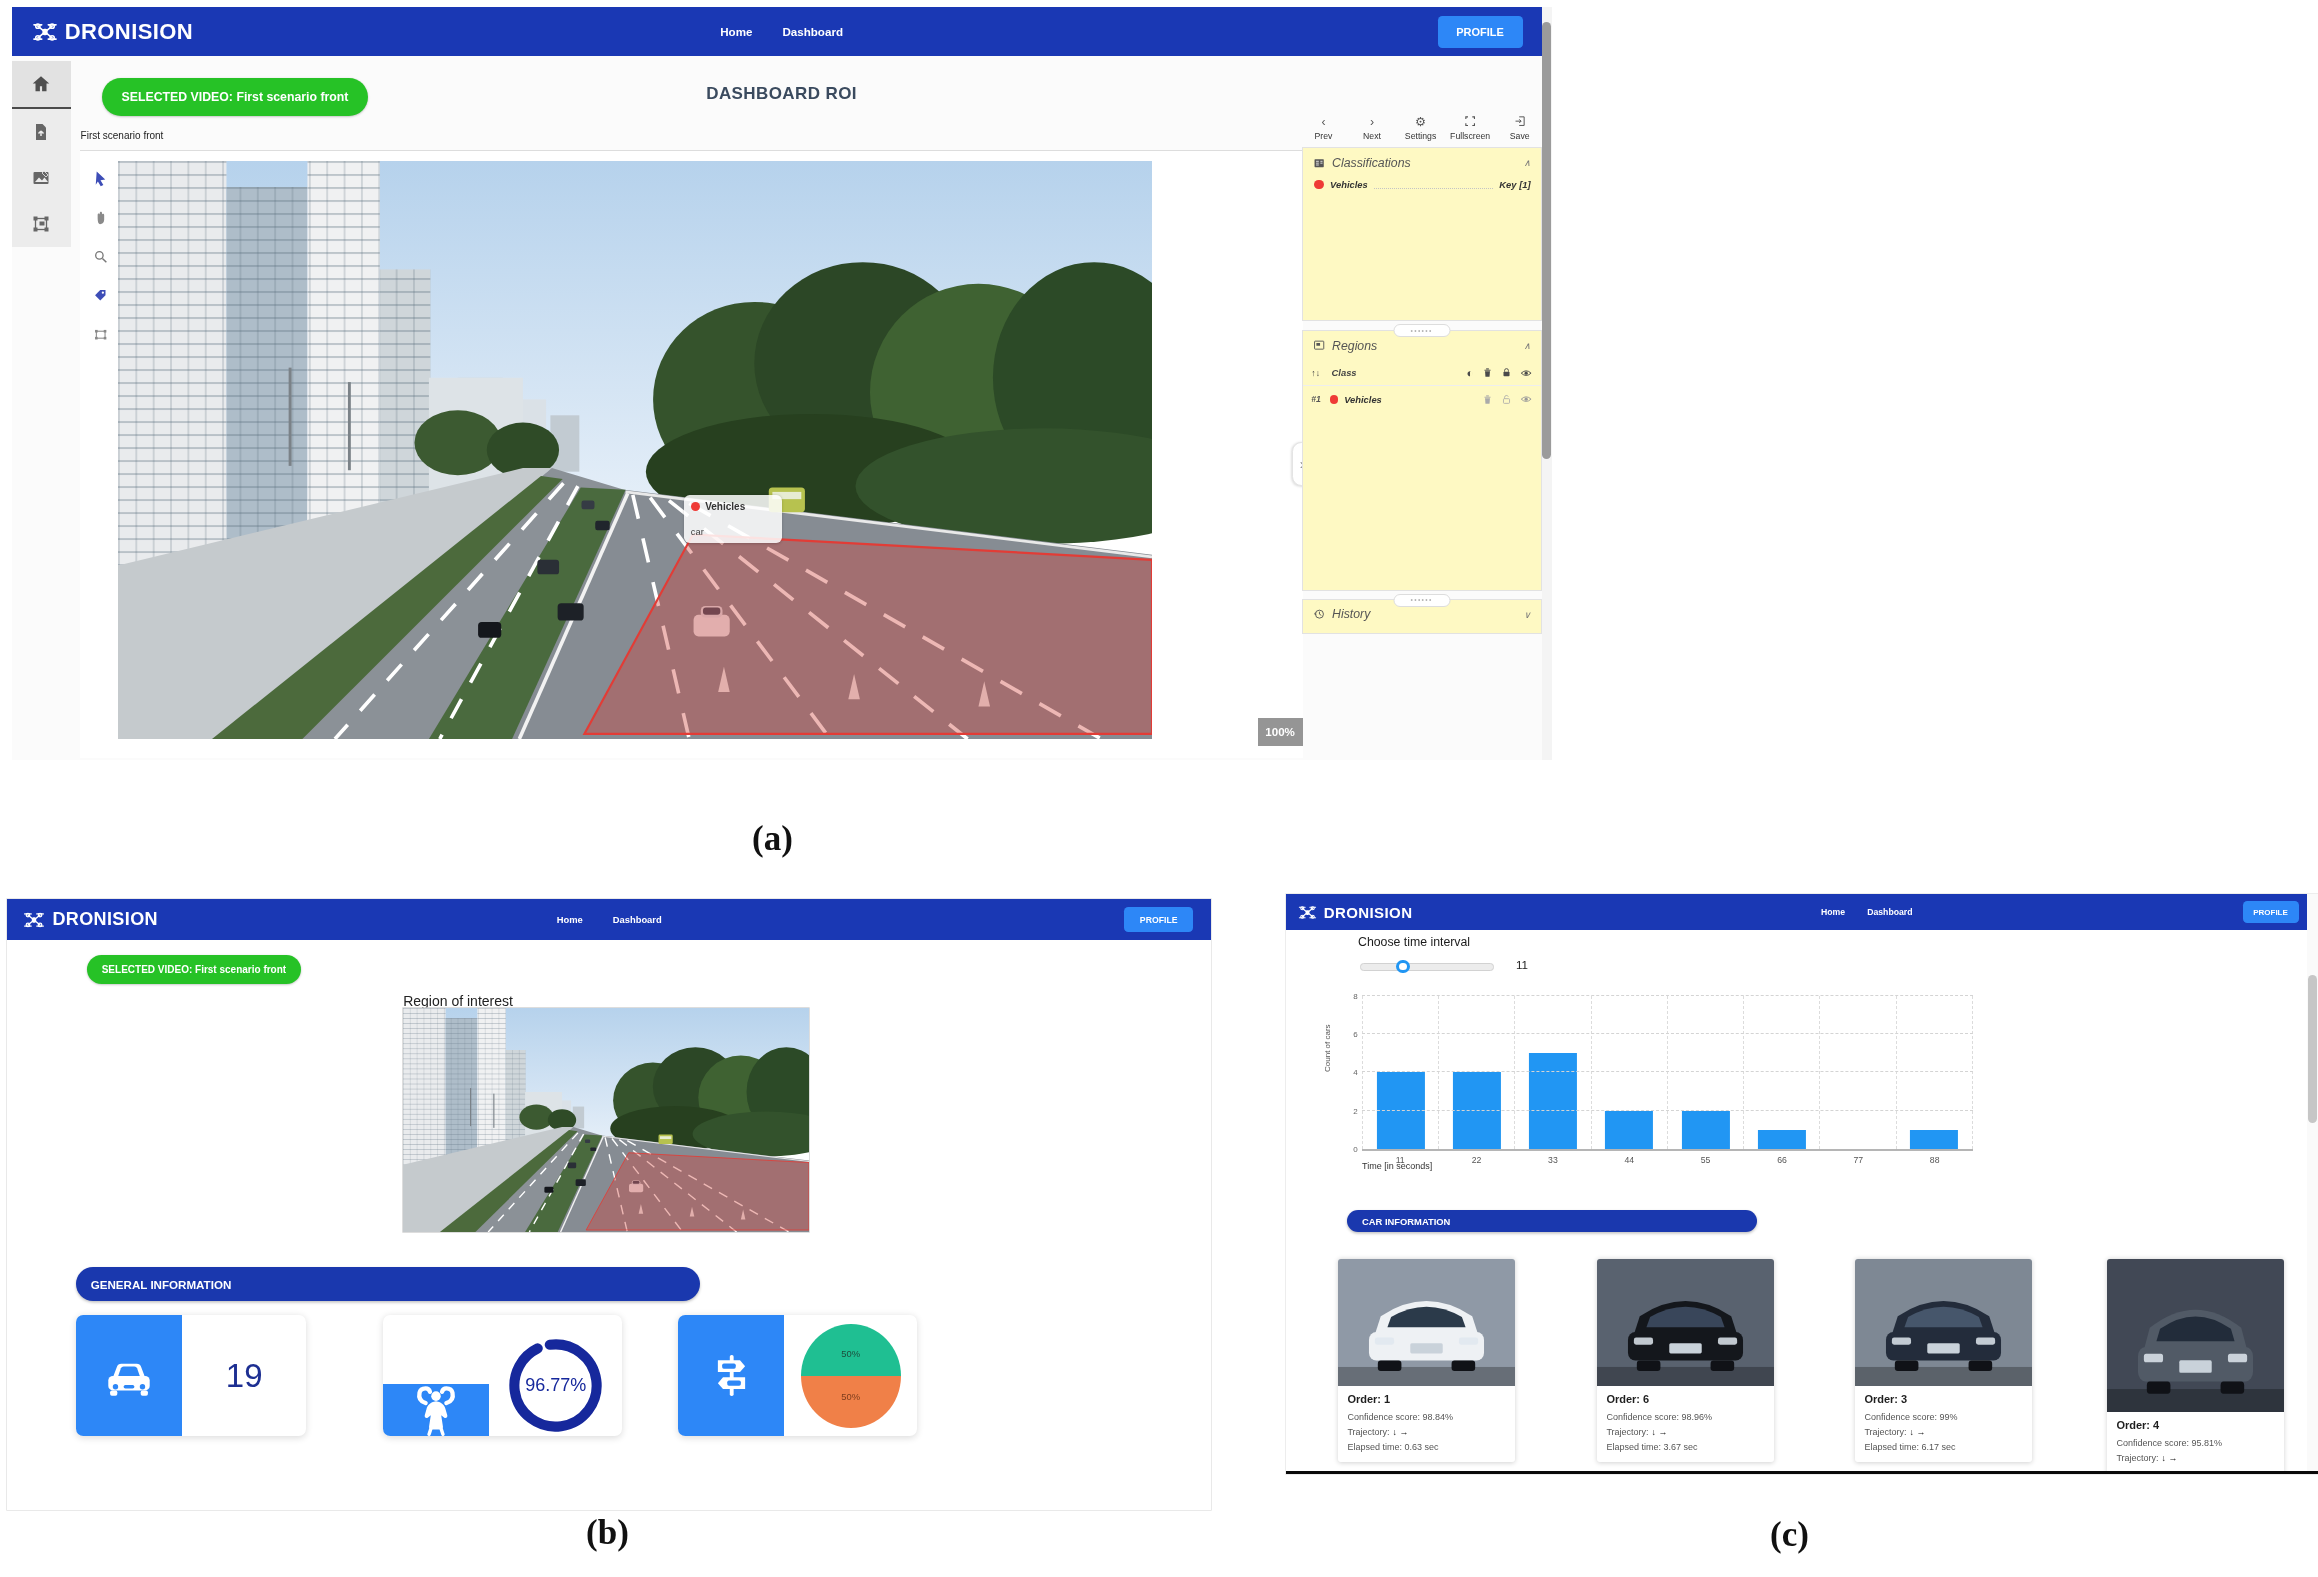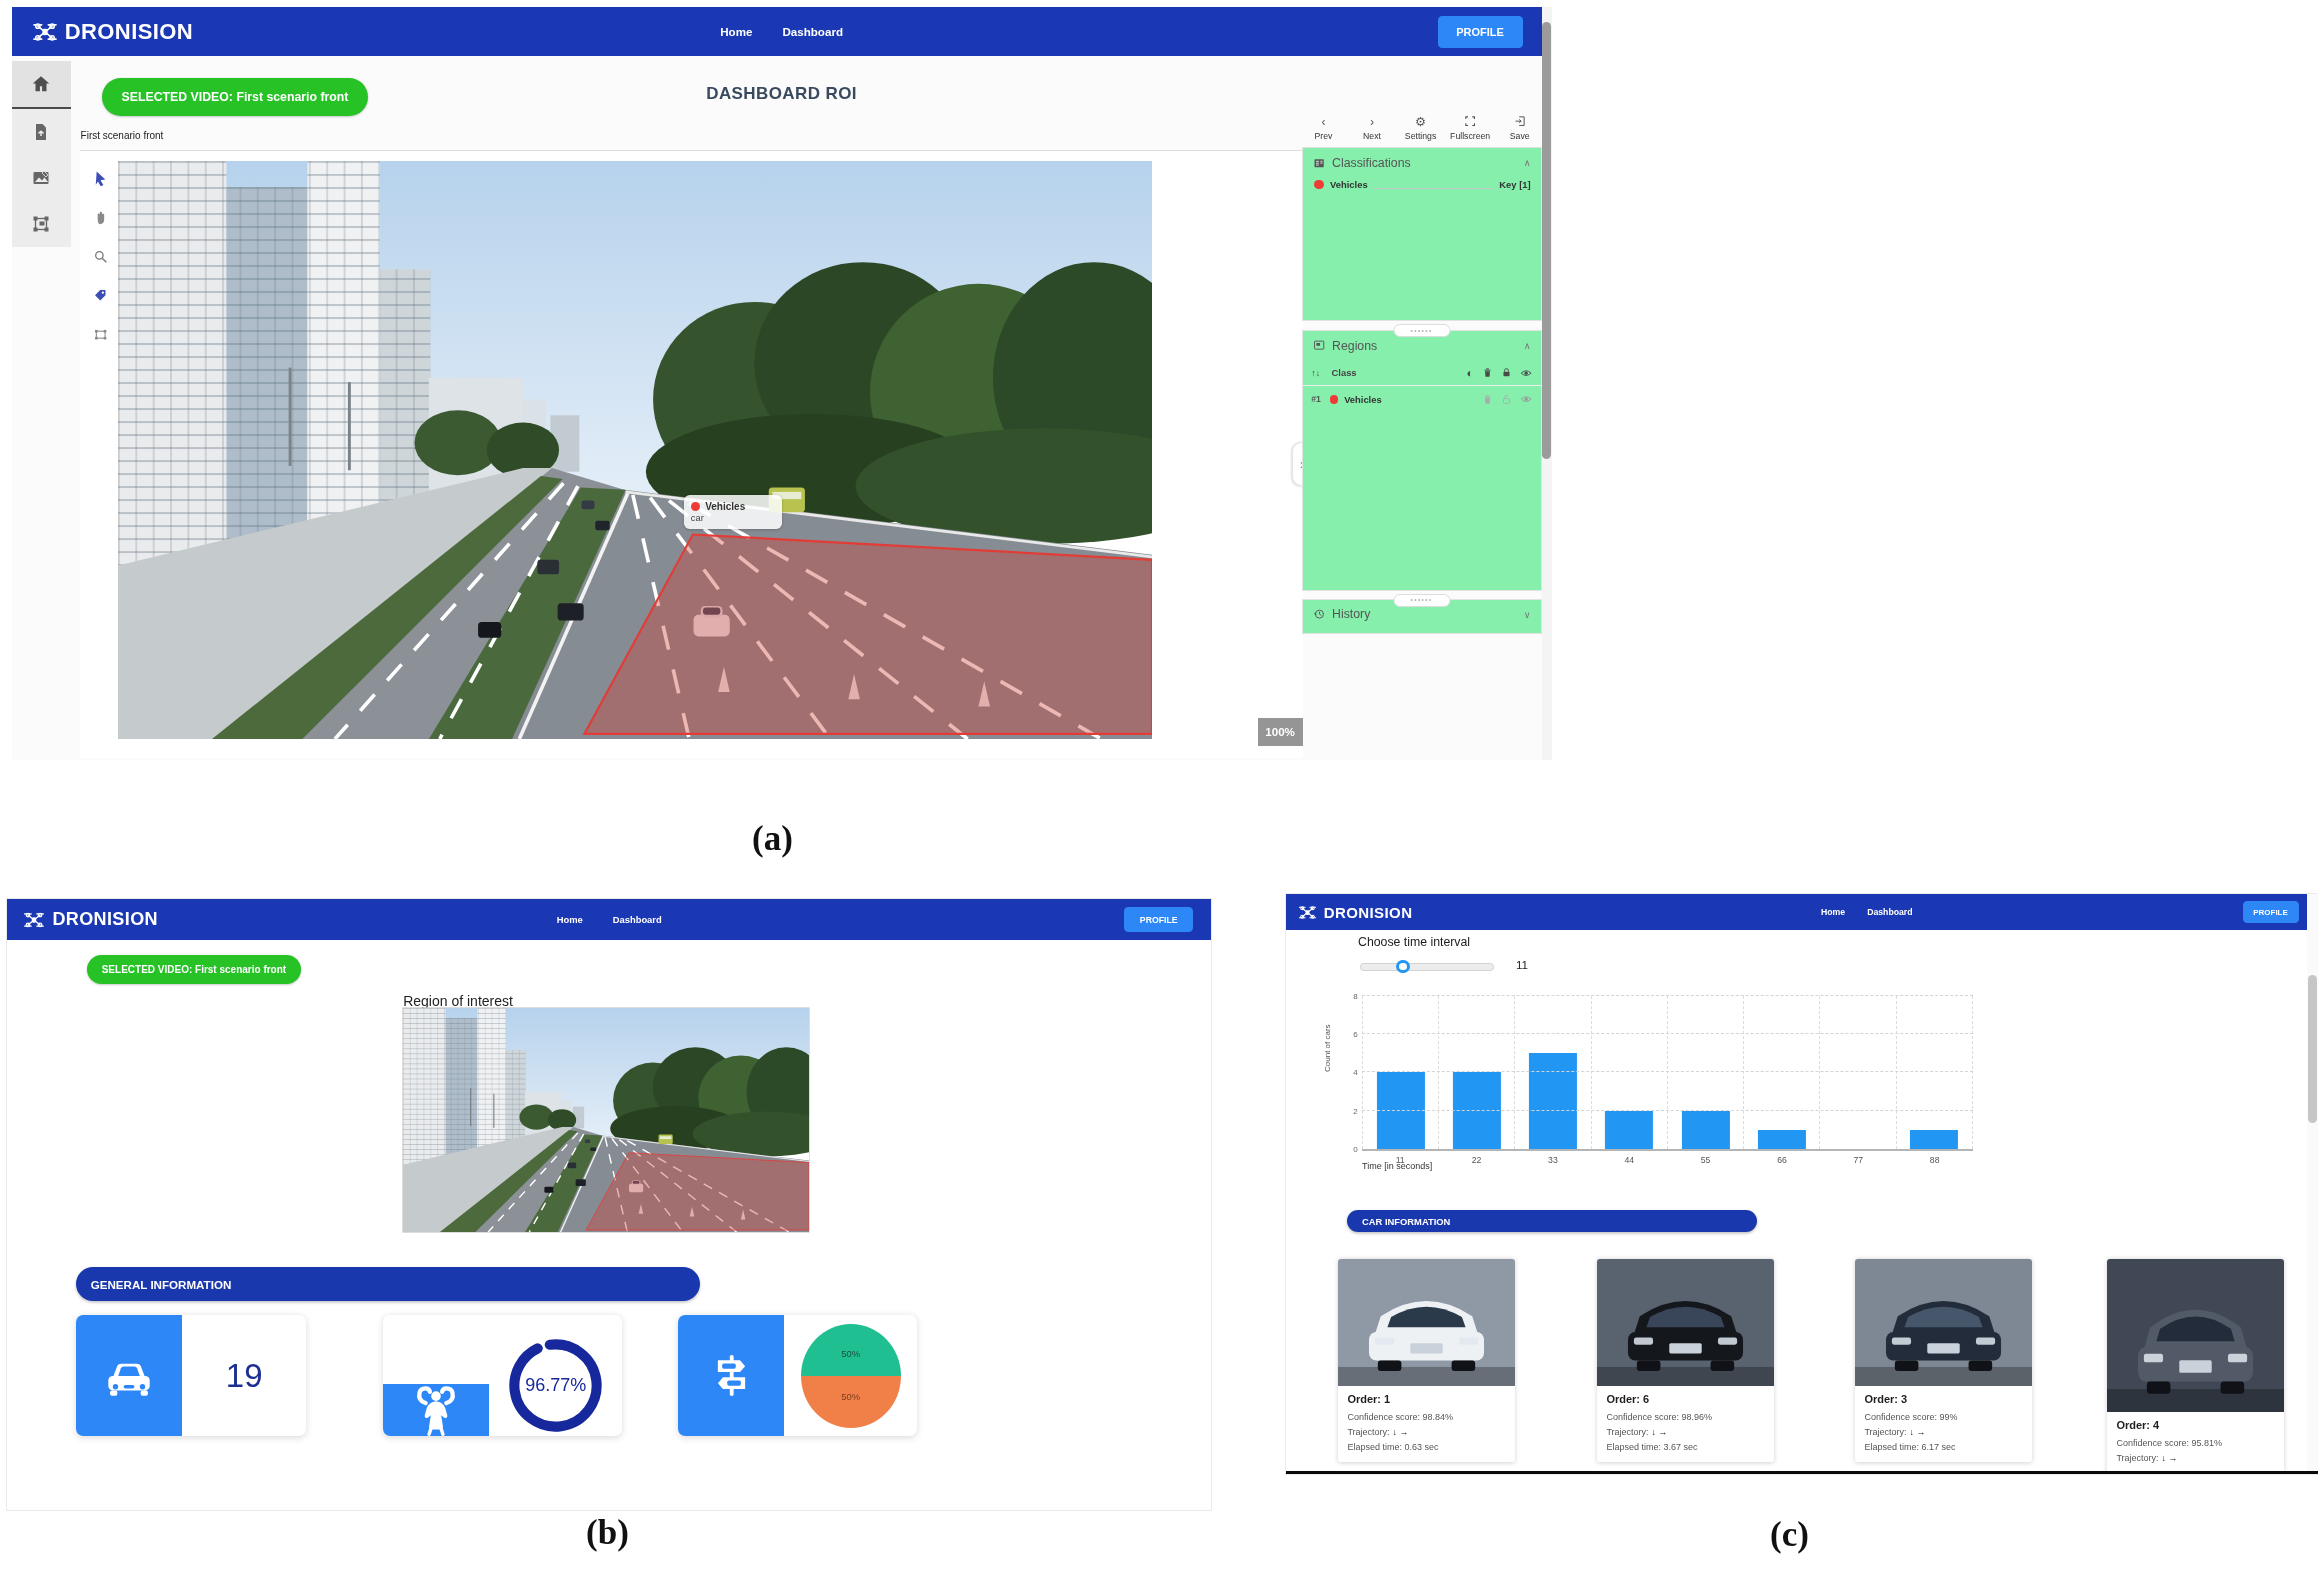--- a/index.html
+++ b/index.html
@@ -29,29 +29,29 @@
   .side-divider{height:2.2px;background:#4a4a4a;margin:0;}
   #badge-a{left:90px;top:71px;height:38px;padding:0 20px;font-size:12.3px;}
   #title-a{top:77px;font-size:17px;}
   #video-label-a{left:69px;top:123px;font-size:10px;color:#222;}
   #workspace-a{left:68px;top:143px;width:1223px;height:607px;background:#fff;border-top:0.7px solid #ddd;}
   .tool-col{position:absolute;left:5.8px;top:16px;width:30px;display:flex;flex-direction:column;gap:16px;align-items:center;}
   .tool-btn{width:23px;height:23px;display:flex;align-items:center;justify-content:center;cursor:pointer;}
   #photo-a{position:absolute;left:38px;top:10px;width:1034px;height:578px;cursor:crosshair;}
   #tooltip-a{position:absolute;left:604px;top:344px;width:84px;background:rgba(255,255,255,.85);border-radius:5.8px;padding:5.8px 7.2px;box-shadow:0 0.7px 2.9px rgba(0,0,0,.2);}
   #tooltip-a .row{display:flex;align-items:center;gap:5px;font-size:10px;font-weight:bold;color:#333;}
-  #tooltip-a .sub{font-size:9.4px;color:#444;margin-top:0;}
+  #tooltip-a .sub{font-size:9.4px;color:#444;margin-top:14px;}
   .dot{border-radius:50%;background:#ef3b36;display:inline-block;}
   #zoom-badge{position:absolute;left:1178px;top:567px;width:45px;height:27.5px;background:rgba(130,130,130,.85);color:#fff;font-weight:bold;font-size:11.6px;display:flex;align-items:center;justify-content:center;}
   #expand-handle{position:absolute;left:1212px;top:291px;width:19px;height:42px;background:#fff;border:0.7px solid #e4e4e4;border-radius:9.4px 0 0 9.4px;display:flex;align-items:center;justify-content:center;color:#888;font-size:14.5px;box-shadow:-0.7px 0.7px 2.2px rgba(0,0,0,.12);cursor:pointer;}
   #right-panel{position:absolute;left:1290px;top:108px;width:240px;}
   .rp-toolbar{display:flex;justify-content:space-between;padding:0 2.9px 5.8px 2.9px;}
   .rp-tool{display:flex;flex-direction:column;align-items:center;gap:1.4px;color:#333;font-size:8.7px;cursor:pointer;min-width:38px;}
   .rp-tool .glyph{font-size:12.3px;color:#555;height:14.5px;line-height:14.5px;}
-  .rp-box{position:relative;background:#86efac;border:0.7px solid #e2e2e2;margin-bottom:8.7px;}
+  .rp-box{position:relative;background:#fef9c3;border:0.7px solid #e2e2e2;margin-bottom:8.7px;font-style:italic;}
   .rp-head{display:flex;align-items:center;gap:7.2px;padding:8px 10px;color:#555;font-size:12.3px;cursor:pointer;}
   .rp-head .spacer{flex:1;}
   .chev{color:#777;font-size:9.4px;}
   .cls-item{display:flex;align-items:center;padding:1.4px 10px 7.2px 11.6px;}
   .cls-item .label{font-size:9.4px;font-weight:bold;color:#333;margin-left:6.5px;}
   .leader{flex:1;border-bottom:1.4px dotted #c4c4c4;margin:0 6.5px;height:6.5px;}
   .key-label{font-size:9.4px;font-weight:bold;color:#333;}
   .reg-subhead{display:flex;align-items:center;padding:5.8px 8.7px;border-bottom:0.7px solid #eee;}
   .sort-ic{font-size:8.7px;color:#444;}
   .col-class{font-size:9.4px;font-weight:bold;color:#444;margin-left:11.6px;}

